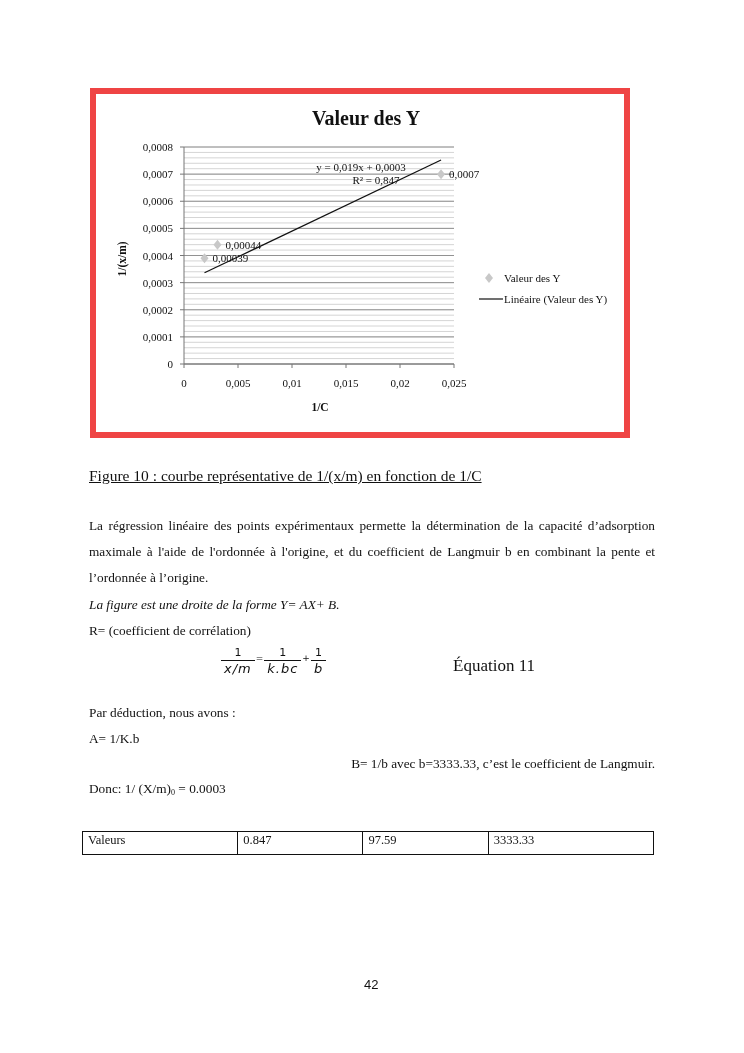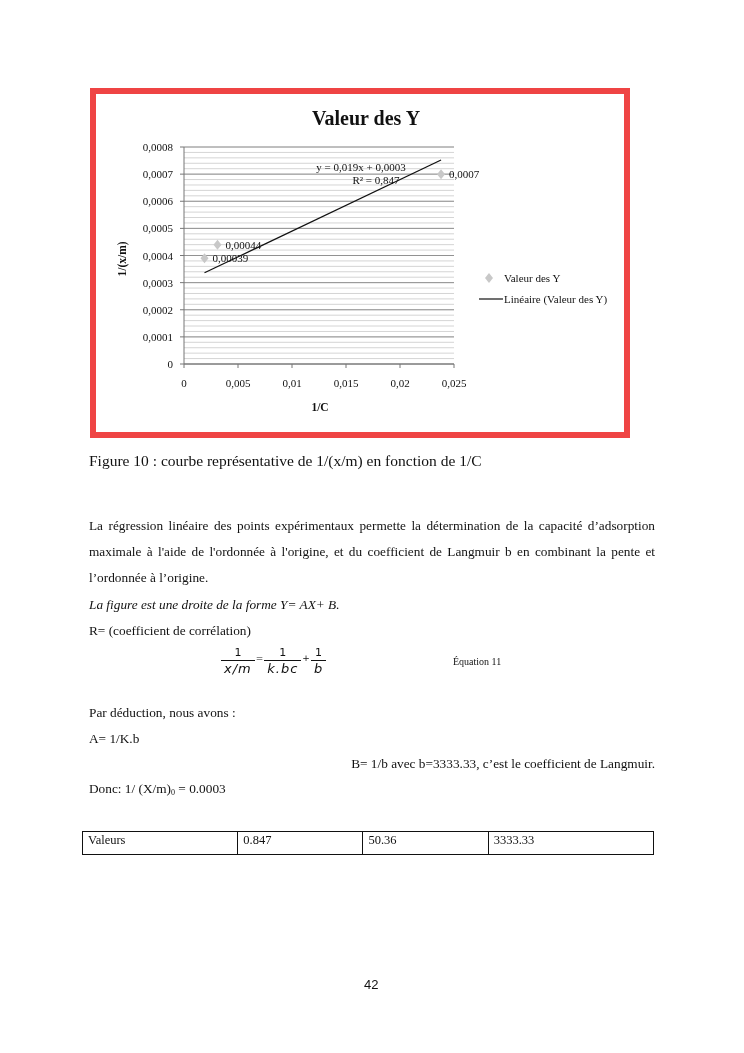--- a/index.html
+++ b/index.html
@@ -1,29 +1,29 @@
 <!DOCTYPE html>
 <html><head>
 <meta charset="utf-8">
 <style>
   html, body { margin: 0; padding: 0; background: #ffffff; }
   body { width: 744px; height: 1053px; position: relative; overflow: hidden;
          font-family: "Liberation Serif", serif; color: #111; }
   .chart-frame { position: absolute; left: 90px; top: 88px; width: 540px; height: 350px;
                  border: 6px solid #ef4444; box-sizing: border-box; background: #fff; }
   #chart-svg { position: absolute; left: 0; top: 0; }
-  .caption { position: absolute; left: 89px; top: 452px; font-size: 15.5px; }
+  .caption { position: absolute; left: 89px; top: 467px; font-size: 15.5px; text-decoration: underline; }
   .para { position: absolute; left: 89px; width: 566px; font-size: 13.3px; line-height: 26px; }
   .justify { text-align: justify; text-align-last: left; }
   .eq { position: absolute; left: 221px; top: 646px; font-size: 12px; font-family: "DejaVu Sans", sans-serif; }
   .frac { display: inline-block; vertical-align: middle; text-align: center; }
   .frac .num { display: block; font-size: 11px; padding: 0 3px; border-bottom: 1px solid #111; line-height: 14px; }
   .frac .den { display: block; font-size: 13px; font-style: italic; padding: 0 3px; line-height: 16px; letter-spacing: 1px; }
   .op { display: inline-block; vertical-align: middle; font-size: 9px; margin: 0 1px; position: relative; top: -4px; }
-  .eq-label { position: absolute; left: 453px; top: 656px; font-size: 10px; }
+  .eq-label { position: absolute; left: 453px; top: 656px; font-size: 17px; }
   table.params { position: absolute; left: 82px; top: 831px; width: 572px; border-collapse: collapse; font-size: 12.5px; }
   table.params td { border: 1px solid #111; height: 22px; padding: 0 5px; vertical-align: top; line-height: 16px; }
   .page-num { position: absolute; left: 364px; top: 977px; font-family: "Liberation Sans", sans-serif; font-size: 13px; }
   sup { font-size: 8px; vertical-align: 5px; }
   sub { font-size: 8px; vertical-align: -2px; }
 </style>
 </head>
 <body>
 
 <div class="chart-frame">
@@ -164,19 +164,19 @@
 <div class="para" style="top:700px;">Par déduction, nous avons :</div>
 <div class="para" style="top:726px;">A= 1/K.b</div>
 <div class="para" style="top:751px;text-align:right;">B= 1/b  avec b=3333.33, c’est le coefficient de Langmuir.</div>
 <div class="para" style="top:776px;"><span>Donc: 1/ (X/m)</span><sub>0</sub><span> = 0.0003</span></div>
 
 <table class="params">
   <tbody>
   <tr>
     <td>Valeurs</td>
     <td>0.847</td>
-    <td>50.36</td>
+    <td>97.59</td>
     <td>3333.33</td>
   </tr>
 </tbody>
   </table>
 
 <div class="page-num">42</div>
 
 </body></html>

